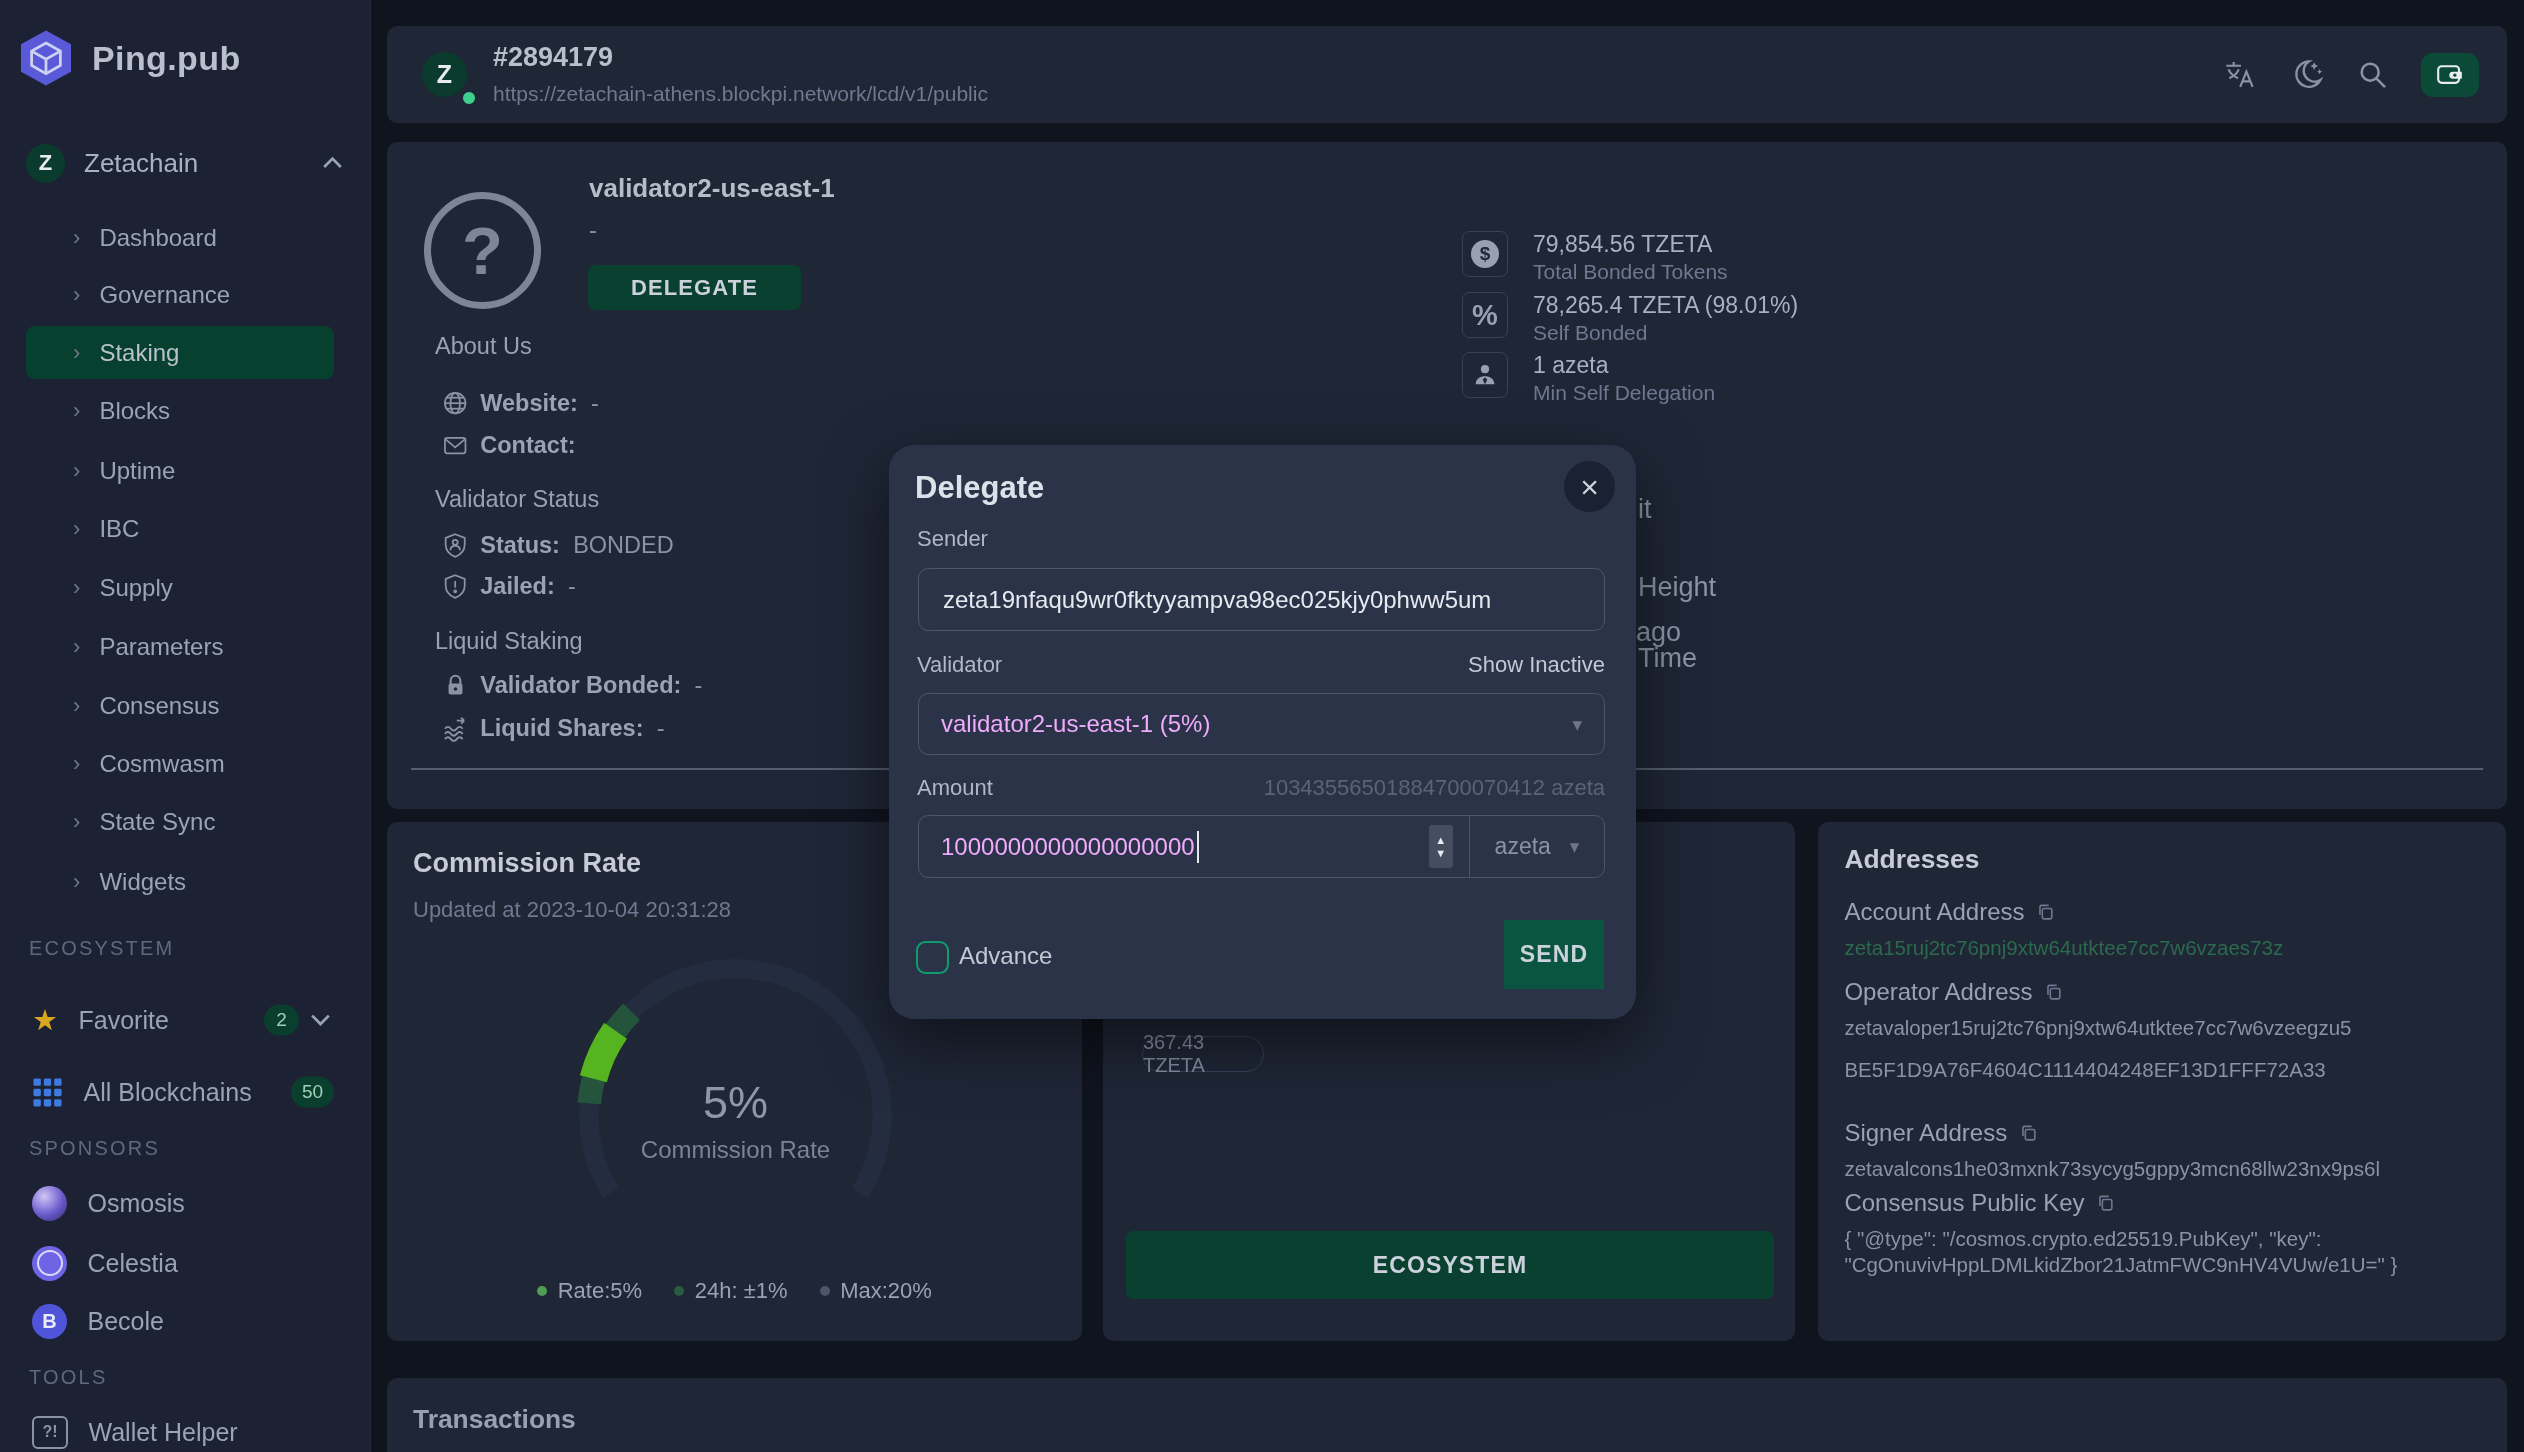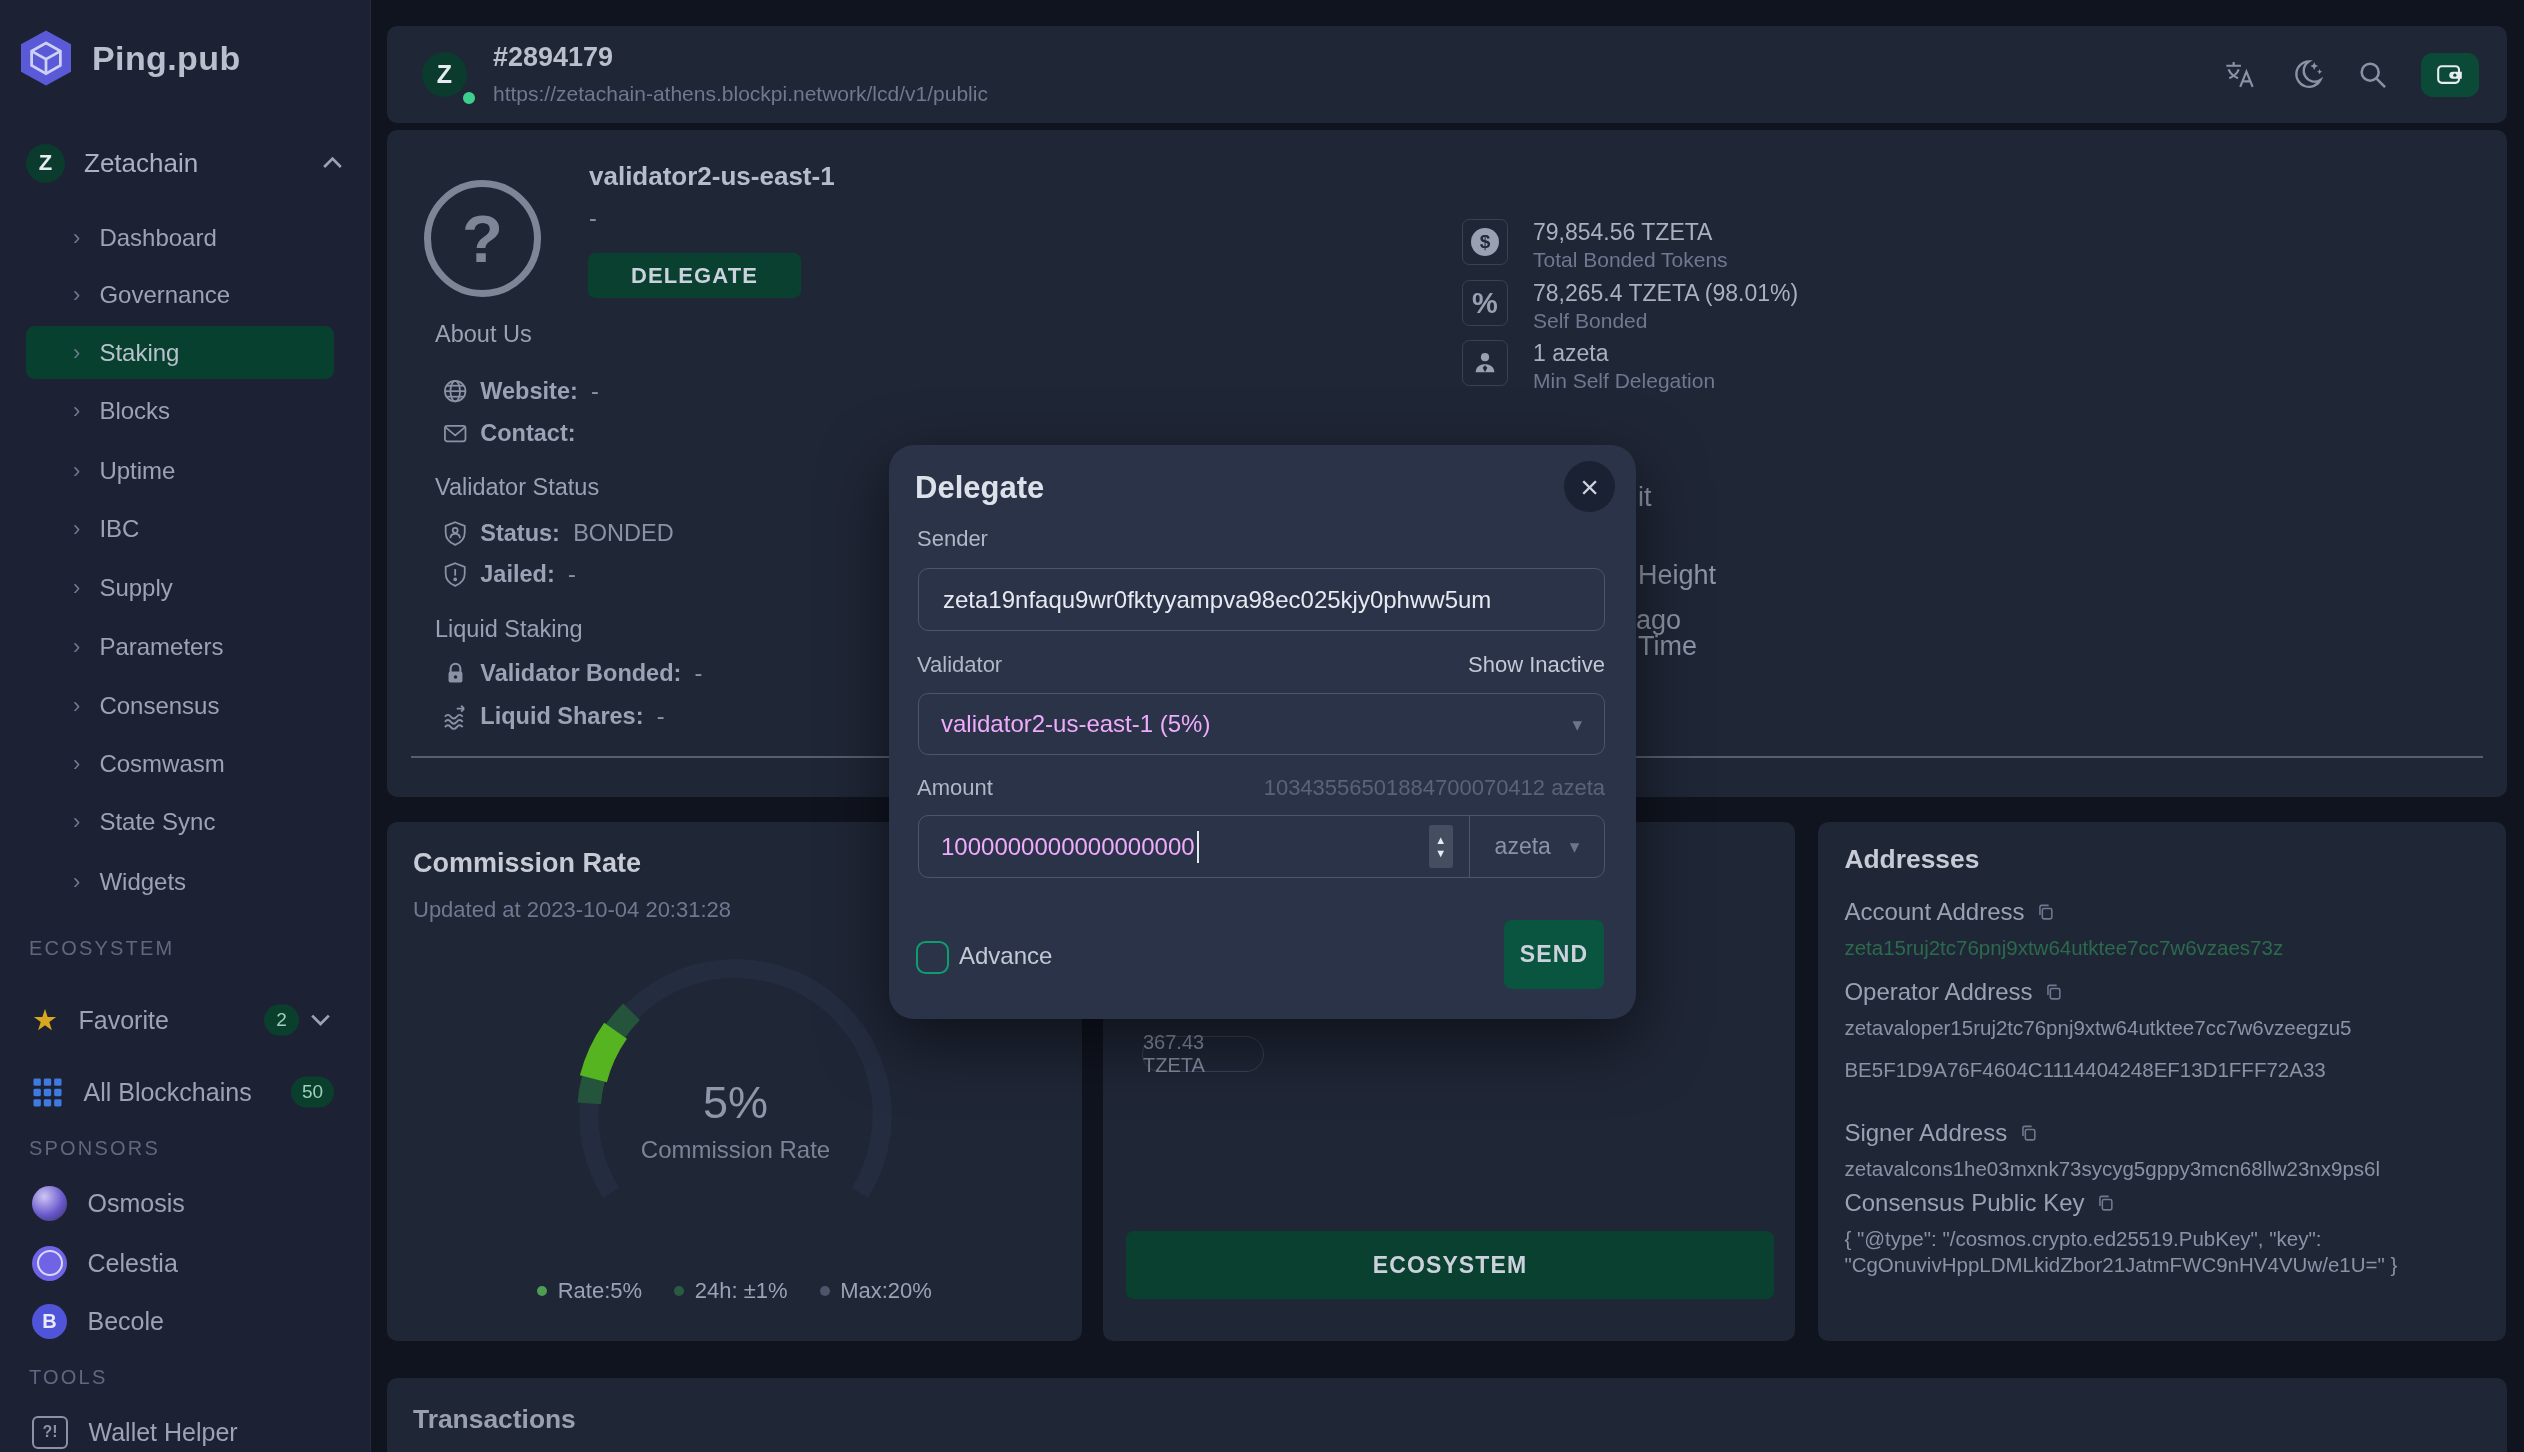--- a/index.html
+++ b/index.html
@@ -267,21 +267,21 @@
     <span class="wallet-btn">
       <svg width="28" height="25" viewBox="0 0 40 36" fill="none" stroke="#e8ecf0" stroke-width="3">
           <rect x="3" y="6" width="30" height="24" rx="5"></rect>
           <path d="M24 14 h13 v10 h-13 a5 5 0 0 1 0 -10 Z" fill="#e8ecf0" stroke="none"></path>
           <circle cx="27" cy="19" r="2.4" fill="#0b4a37" stroke="none"></circle>
         </svg>
     </span>
   </div>
 </div>
 
-<div class="card" style="left:387px;top:130px;width:2120px;height:667px;">
+<div class="card" style="left:387px;top:142px;width:2120px;height:667px;">
   <div class="avatar-q"></div>
   <div class="v-name">validator2-us-east-1</div>
   <div class="v-sub">-</div>
   <div class="btn-green abs" style="left:201px;top:123px;width:213px;height:45px;font-size:22px;">DELEGATE</div>
 
   <div class="sec-label" style="left:48px;top:191px">About Us</div>
 
   <div class="info-row" style="left:54px;top:248px">
     <span class="info-ic">
         <svg width="26.4" height="26.4" viewBox="0 0 36 36" fill="none" stroke="#8a93a6" stroke-width="2.4">
@@ -522,15 +522,15 @@
     <div class="vline"></div>
     <div style="width:134px;display:flex;align-items:center;justify-content:center;gap:19px;">
       <span style="font-size:23px;color:#8a93a6">azeta</span>
       <span class="caret"></span>
     </div>
   </div>
 
   <div class="chk"></div>
   <div class="abs" style="left:70px;top:497px;font-size:24px;color:#c3c9d4">Advance</div>
 
-  <div class="btn-green abs" style="left:615px;top:475px;width:100px;height:69px;font-size:23px;border-radius:8px;background:#0a553f;">SEND</div>
+  <div class="btn-green abs" style="left:615px;top:475px;width:100px;height:69px;font-size:23px;border-radius:0;background:#0a553f;">SEND</div>
 </div>
 
 
 </body></html>

